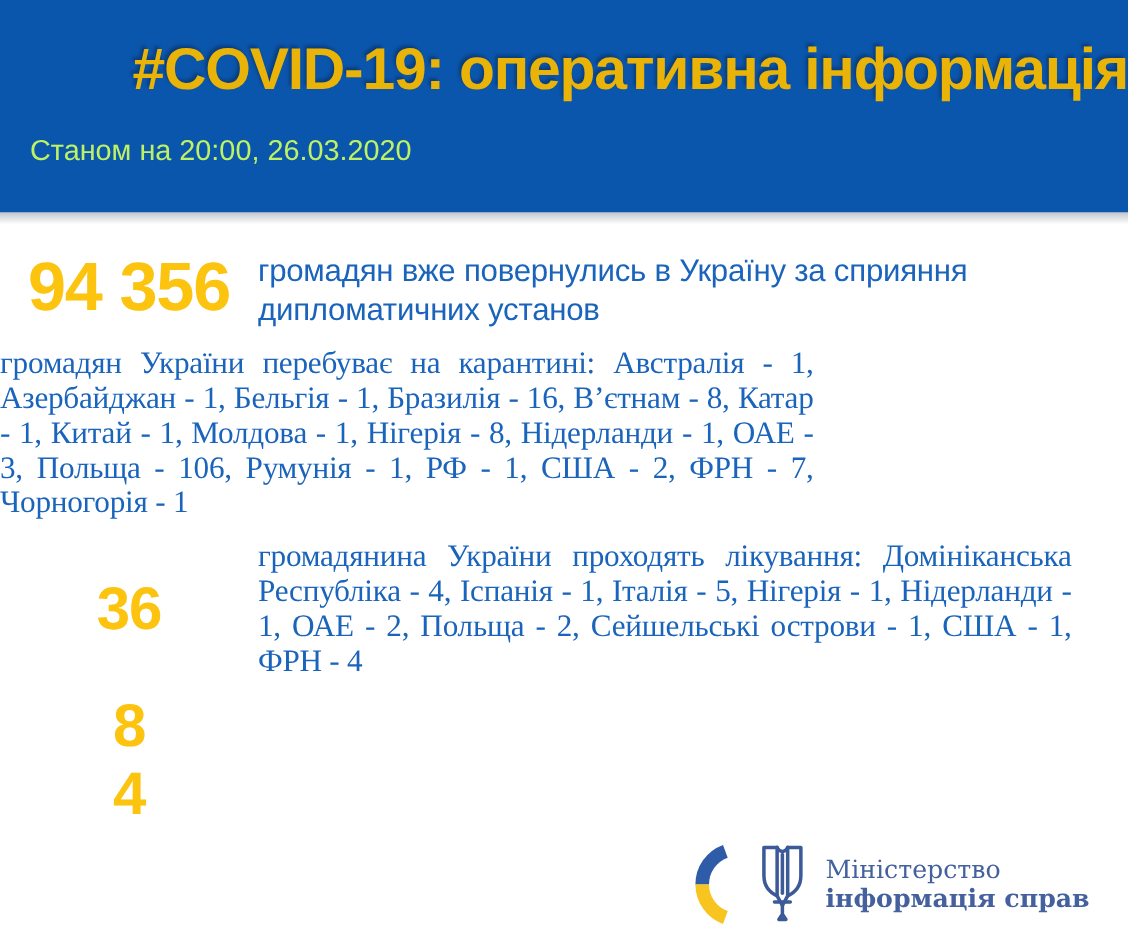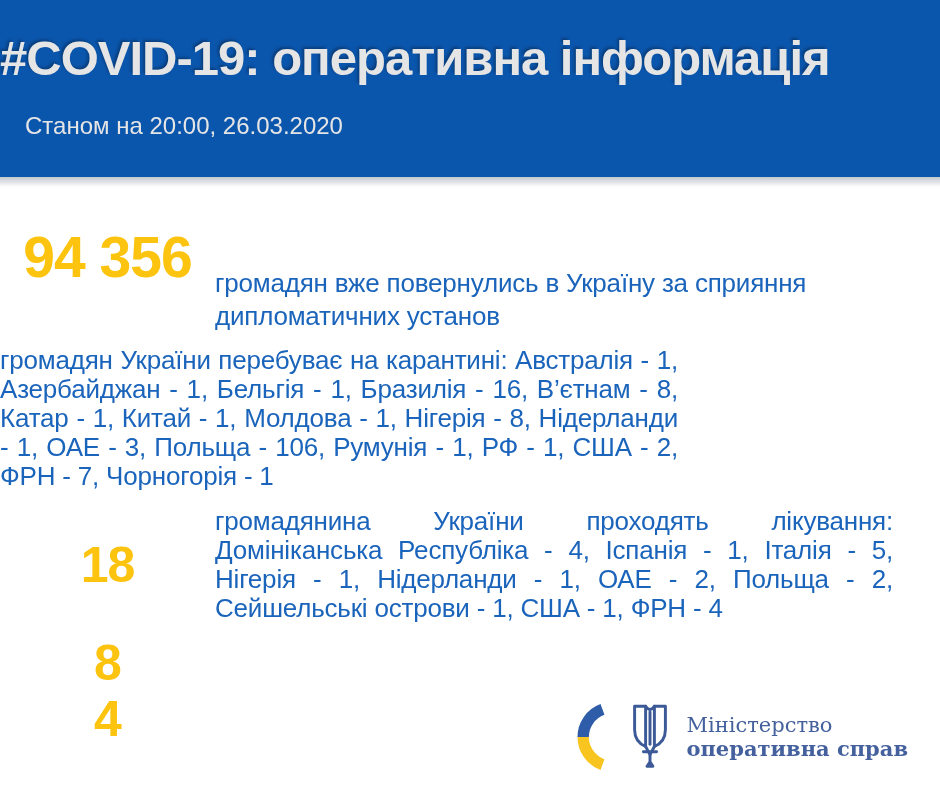--- a/index.html
+++ b/index.html
@@ -17,59 +17,59 @@
     width:940px; height:177px;
     background:#0b56ad;
   }
   .header::after {
     content:"";
     position:absolute; left:0; right:0; top:177px; height:10px;
     background:linear-gradient(to bottom, rgba(120,130,145,.45), rgba(255,255,255,0));
   }
   .title {
     padding-top:30px;
-    text-align:left;
-    color:#e5e5e5;
+    text-align:right;
+    color:#eab308;
     font-size:49px;
     font-weight:bold;
     letter-spacing:-1px;
     text-shadow:-2px -2px 3px rgba(0,0,0,.28);
     white-space:nowrap;
   }
   .timestamp {
     position:absolute; left:25px; top:112px;
-    color:#e5e5e5;
+    color:#bef264;
     font-size:24px;
     letter-spacing:0;
   }
 
   
-  .content { padding-top:50px; }
+  .content { padding-top:32px; }
   .row { display:flex; }
   .num {
     flex:none; width:215px;
     text-align:center;
     color:#fcc30f;
     font-weight:bold;
     font-size:50px; line-height:50px;
     letter-spacing:-1px;
   }
   .txt {
     flex:none; width:678px;
     color:#1a64bb;
     font-size:26px;
     line-height:29px;
     letter-spacing:-0.2px;
   }
   .pre  { white-space:pre-line; }
-  .just { text-align:justify; }
+  .just { text-align:justify;font-family:Liberation Serif, serif; }
 
   .r1 { margin-bottom:13px; align-items:flex-start; }
   .r1 .num { font-size:57px; line-height:60px; }
-  .r1 .txt { line-height:33px;margin-top:40px; }
+  .r1 .txt { line-height:33px; }
   .r2 { margin-bottom:16px; align-items:center; }
   .r3 { margin-bottom:15px; align-items:center; }
   .r4 { margin-bottom:6px;  align-items:flex-start; }
   .r5 { align-items:center; }
 
   
   .logo {
     position:absolute;
     right:32px; bottom:12px;
     display:flex; align-items:center;margin-top:36px;
@@ -98,21 +98,21 @@
     <div class="num">94 356</div>
     <div class="txt pre">громадян вже повернулись в Україну за сприяння
 дипломатичних установ</div>
   </div>
 
   <div class="row r2">
     <div class="txt just">громадян України перебуває на карантині: Австралія - 1, Азербайджан - 1, Бельгія - 1, Бразилія - 16, В’єтнам - 8, Катар - 1, Китай - 1, Молдова - 1, Нігерія - 8, Нідерланди - 1, ОАЕ - 3, Польща - 106, Румунія - 1,  РФ - 1, США - 2,  ФРН - 7, Чорногорія - 1</div>
   </div>
 
   <div class="row r3">
-    <div class="num">18</div>
+    <div class="num">36</div>
     <div class="txt just">громадянина України проходять лікування: Домініканська Республіка - 4, Іспанія - 1, Італія - 5, Нігерія - 1, Нідерланди - 1, ОАЕ - 2, Польща - 2,  Сейшельські острови - 1, США - 1, ФРН - 4</div>
   </div>
 
   <div class="row r4">
     <div class="num">8</div>
   </div>
 
   <div class="row r5">
     <div class="num">4</div>
   </div>
@@ -139,15 +139,15 @@
       <path d="M30 12 V56"></path>
 
       <path d="M24 59 L30 70 L36 59"></path>
       <path d="M21 66 H39"></path>
       <path d="M30 70 V80 L26 86 H34 L30 80"></path>
     </g>
   </svg>
 
   <div class="logo-text">
     <div>Міністерство</div>
-    <div class="bold">оперативна справ</div>
+    <div class="bold">інформація справ</div>
   </div>
 </div>
 
 </body></html>

